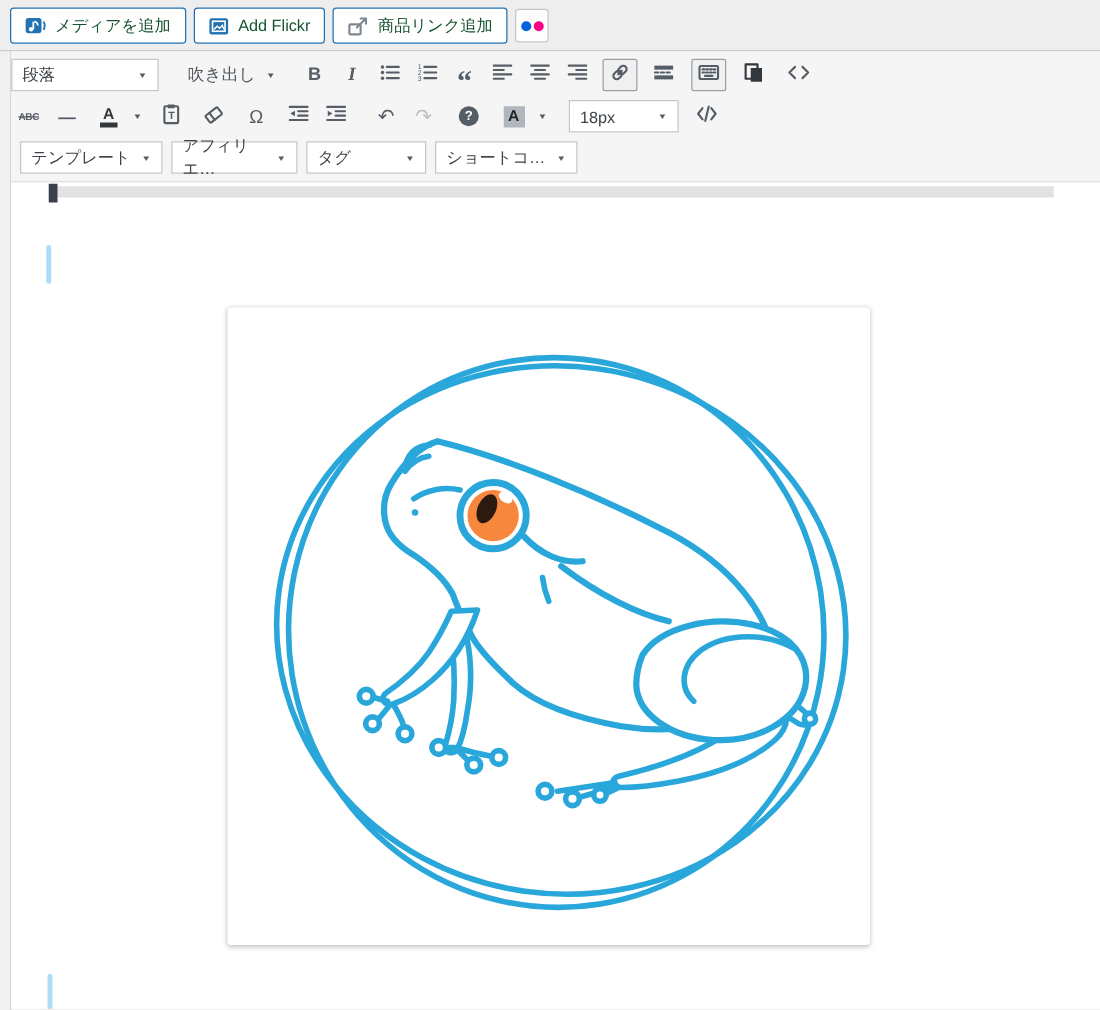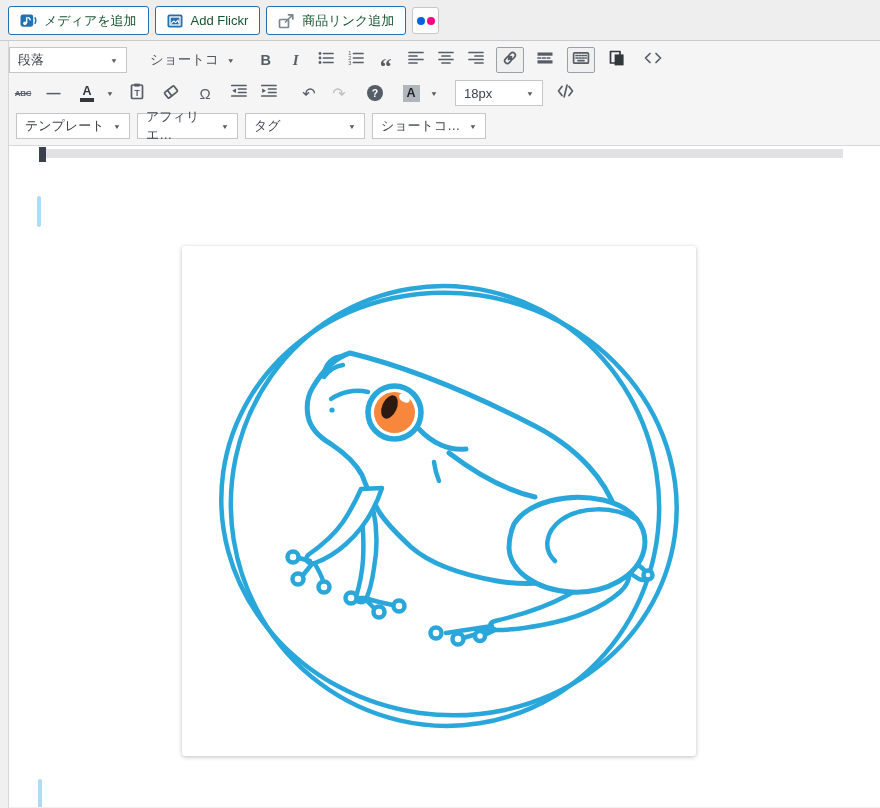--- a/index.html
+++ b/index.html
@@ -104,21 +104,21 @@
 <div class="editor">
   <div class="mce-bar">
 
     <div class="row">
       <div class="sel" style="width:118px">
         <span>段落</span>
         <span class="car">▼</span>
       </div>
       <div style="width:14px"></div>
       <div class="menubtn">
-        <span>ショートコ</span>
+        <span>吹き出し</span>
         <span class="car">▼</span>
       </div>
       <div style="width:8px"></div>
       <div class="ib">
           <span class="glyph-b">B</span>
         </div>
       <div class="ib">
           <span class="glyph-i">I</span>
         </div>
       <div class="ib">
@@ -280,21 +280,21 @@
       <div class="sel" style="width:114px">
         <span>テンプレート</span>
         <span class="car">▼</span>
       </div>
       <div style="width:7px"></div>
       <div class="sel" style="width:101px">
         <span>アフィリエ…</span>
         <span class="car">▼</span>
       </div>
       <div style="width:7px"></div>
-      <div class="sel" style="width:120px">
+      <div class="sel" style="width:96px">
         <span>タグ</span>
         <span class="car">▼</span>
       </div>
       <div style="width:7px"></div>
       <div class="sel" style="width:114px">
         <span>ショートコ…</span>
         <span class="car">▼</span>
       </div>
     </div>
   </div>

